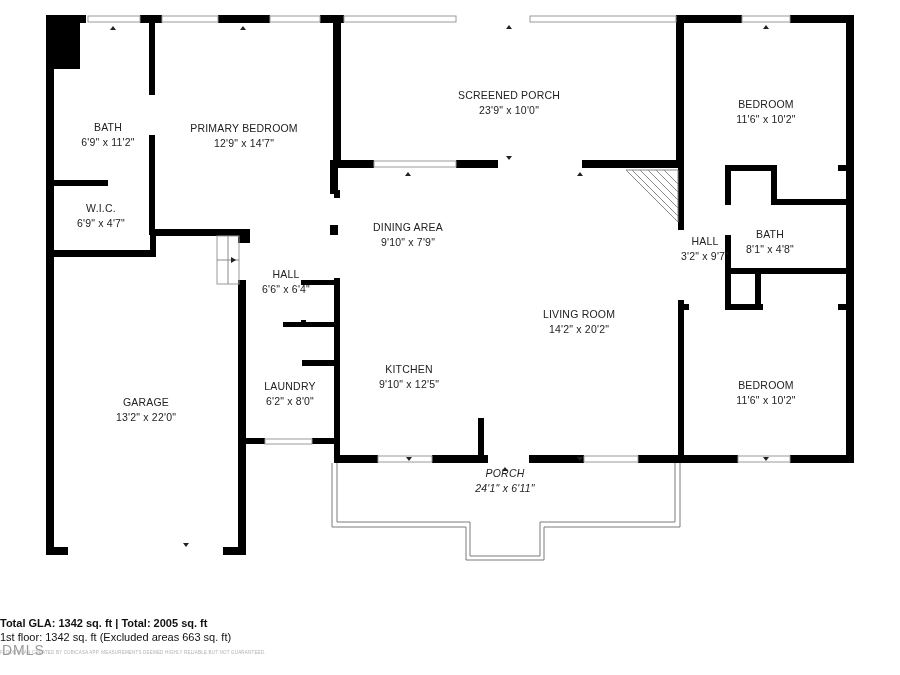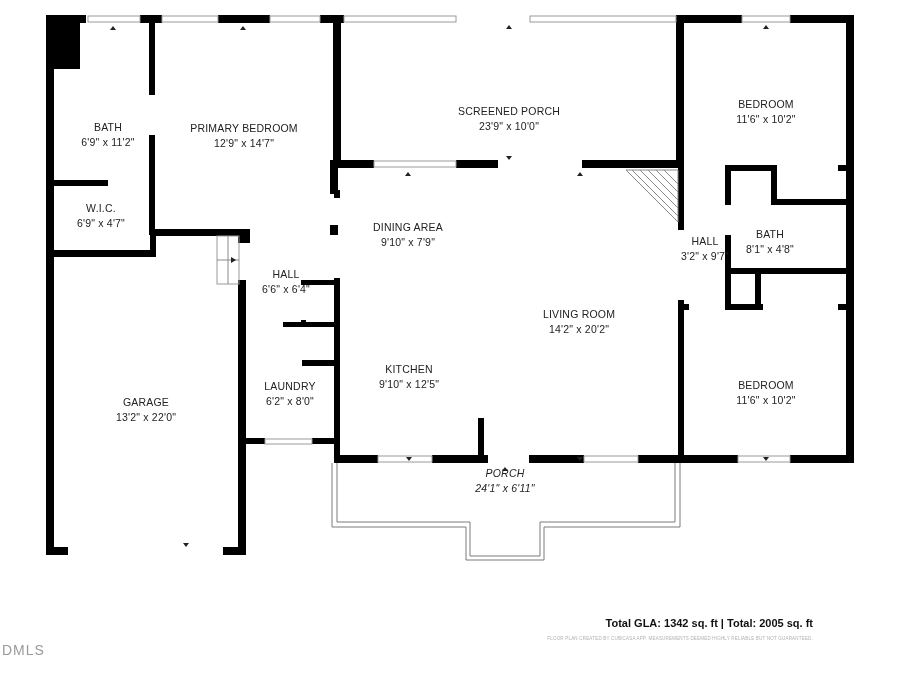--- a/index.html
+++ b/index.html
@@ -4,21 +4,21 @@
 <style>
   html, body { margin:0; padding:0; background:#ffffff; }
   body { width:900px; height:675px; position:relative; overflow:hidden; font-family:"Liberation Sans", "DejaVu Sans", sans-serif; }
   #plan { position:absolute; left:0; top:0; width:900px; height:675px; }
   .wall { fill:#000000; }
   .win { fill:#ffffff; stroke:#9a9a9a; stroke-width:1; }
   .thin { fill:none; stroke:#8a8a8a; stroke-width:1; }
   .porchline { fill:none; stroke:#7a7a7a; stroke-width:1; }
   .room-label { position:absolute; transform:translateX(-50%); text-align:center; color:#222; font-size:10.5px; line-height:15px; white-space:nowrap; letter-spacing:0.2px; }
   .room-label .dim { display:block; }
-  .totals { position:absolute; left:0; width:813px; top:616px; text-align:right; color:#111; }
+  .totals { position:absolute; left:0; width:813px; top:616px; text-align:left; color:#111; }
   .totals .line1 { font-weight:bold; font-size:11px; line-height:14px; }
   .totals .line2 { font-size:11px; line-height:14px; }
   .totals .disclaimer { font-size:4.5px; color:#b0b0b0; margin-top:6px; letter-spacing:0.2px; }
   .mls { position:absolute; left:2px; top:634px; font-size:14px; color:#9a9a9a; letter-spacing:1px; font-weight:300;margin-top:8px; }
   .tick { fill:#222; }
 </style>
 </head>
 <body>
 
 <svg id="plan" viewBox="0 0 900 675" xmlns="http://www.w3.org/2000/svg">
@@ -150,32 +150,33 @@
     <polygon class="tick" points="580,461 577,457 583,457"></polygon>
     <polygon class="tick" points="186,547 183,543 189,543"></polygon>
     <polygon class="tick" points="766,461 763,457 769,457"></polygon>
   </g>
 </svg>
 
 <div id="labels">
   <div class="room-label" style="left:108px;top:120px;"><span>BATH</span><span class="dim">6'9" x 11'2"</span></div>
   <div class="room-label" style="left:244px;top:121px;"><span>PRIMARY BEDROOM</span><span class="dim">12'9" x 14'7"</span></div>
   <div class="room-label" style="left:101px;top:201px;"><span>W.I.C.</span><span class="dim">6'9" x 4'7"</span></div>
-  <div class="room-label" style="left:509px;top:88px;margin-top:16px;"><span>SCREENED PORCH</span><span class="dim">23'9" x 10'0"</span></div>
+  <div class="room-label" style="left:509px;top:88px;"><span>SCREENED PORCH</span><span class="dim">23'9" x 10'0"</span></div>
   <div class="room-label" style="left:766px;top:97px;"><span>BEDROOM</span><span class="dim">11'6" x 10'2"</span></div>
   <div class="room-label" style="left:408px;top:220px;"><span>DINING AREA</span><span class="dim">9'10" x 7'9"</span></div>
   <div class="room-label" style="left:286px;top:267px;"><span>HALL</span><span class="dim">6'6" x 6'4"</span></div>
   <div class="room-label" style="left:705px;top:234px;"><span>HALL</span><span class="dim">3'2" x 9'7"</span></div>
   <div class="room-label" style="left:770px;top:227px;"><span>BATH</span><span class="dim">8'1" x 4'8"</span></div>
   <div class="room-label" style="left:579px;top:307px;"><span>LIVING ROOM</span><span class="dim">14'2" x 20'2"</span></div>
   <div class="room-label" style="left:409px;top:362px;"><span>KITCHEN</span><span class="dim">9'10" x 12'5"</span></div>
   <div class="room-label" style="left:290px;top:379px;"><span>LAUNDRY</span><span class="dim">6'2" x 8'0"</span></div>
   <div class="room-label" style="left:766px;top:378px;"><span>BEDROOM</span><span class="dim">11'6" x 10'2"</span></div>
   <div class="room-label" style="left:146px;top:395px;"><span>GARAGE</span><span class="dim">13'2" x 22'0"</span></div>
   <div class="room-label" style="left:505px;top:466px;font-style:italic;"><span>PORCH</span><span class="dim">24'1" x 6'11"</span></div>
 </div>
 
 <div class="totals">
   <div class="line1">Total GLA: 1342 sq. ft | Total: 2005 sq. ft</div>
+  <div class="line2">1st floor: 1342 sq. ft (Excluded areas 663 sq. ft)</div>
   <div class="disclaimer">FLOOR PLAN CREATED BY CUBICASA APP. MEASUREMENTS DEEMED HIGHLY RELIABLE BUT NOT GUARANTEED.</div>
 </div>
 
 <div class="mls">DMLS</div>
 
 </body></html>

